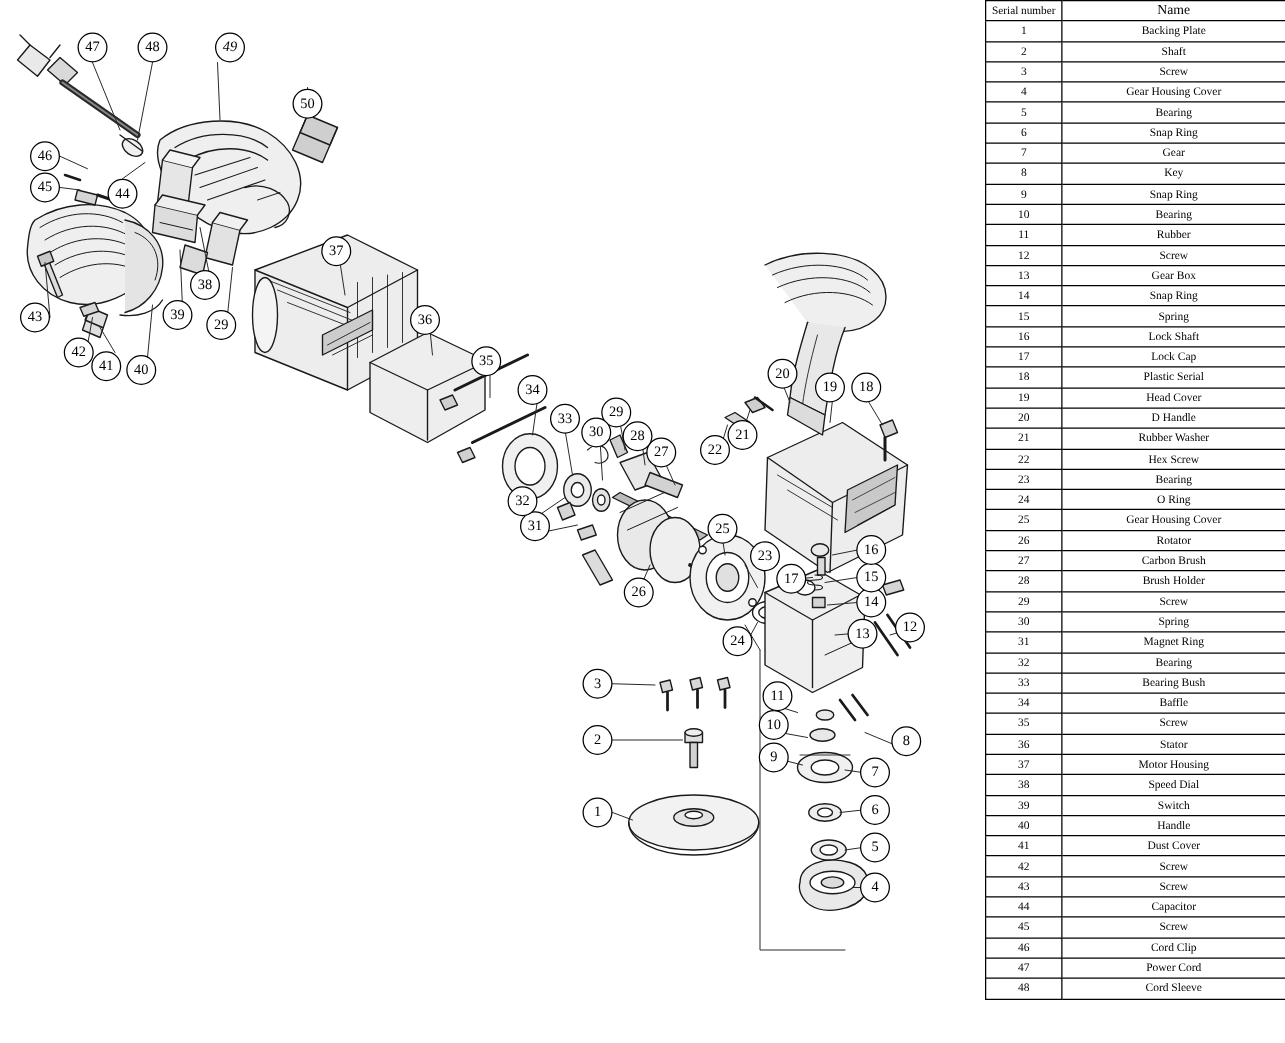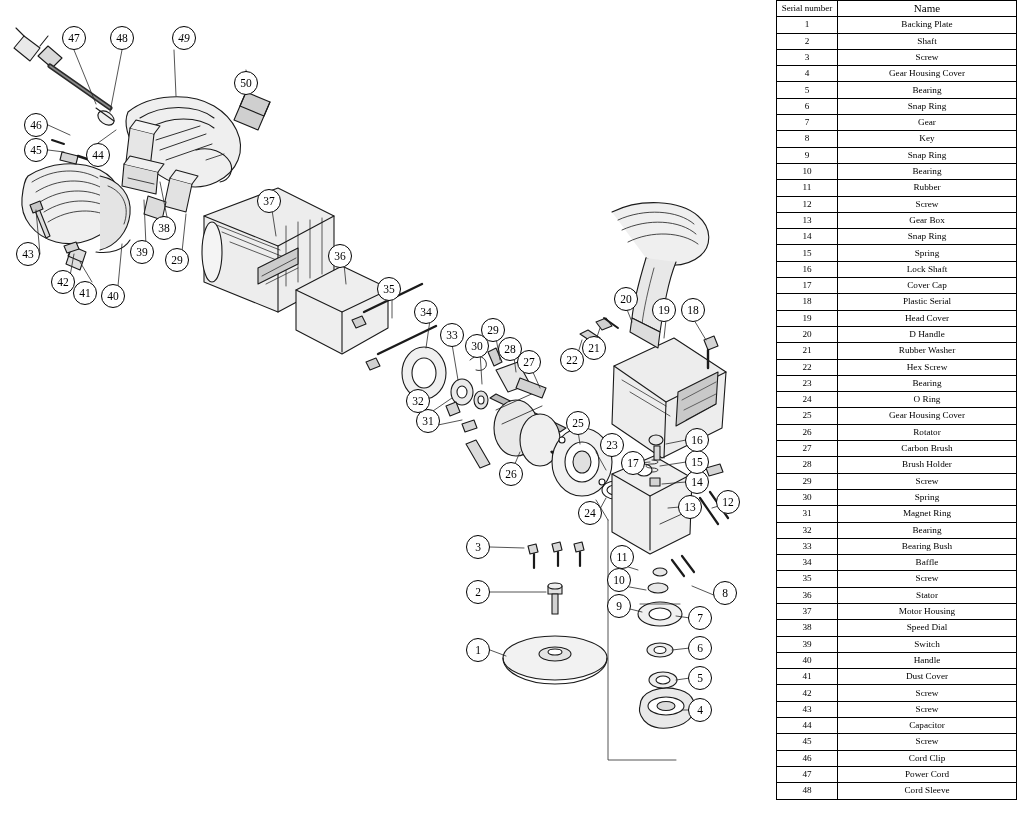--- a/index.html
+++ b/index.html
@@ -33,21 +33,21 @@
     text-align: center;
     font-size: 18px;
     font-family: "Liberation Serif", serif;
     padding-top: 8px;
     padding-bottom: 6px;
     letter-spacing: 0.2px;
   }
   table.parts {
     border-collapse: collapse;
     width: 238px;
-    margin-left: 6px;
+    margin-left: 18px;
     table-layout: fixed;
   }
   table.parts th, table.parts td {
     border: 1px solid #000;
     font-size: 9.2px;
     line-height: 1.0;
     height: 15.3px;
     text-align: center;
     font-family: "Liberation Serif", serif;
     padding: 0;
@@ -499,21 +499,21 @@
           <tr>
             <td class="c-serial">15</td>
             <td class="c-name">Spring</td>
           </tr>
           <tr>
             <td class="c-serial">16</td>
             <td class="c-name">Lock Shaft</td>
           </tr>
           <tr>
             <td class="c-serial">17</td>
-            <td class="c-name">Cover Cap</td>
+            <td class="c-name">Lock Cap</td>
           </tr>
           <tr>
             <td class="c-serial">18</td>
             <td class="c-name">Plastic Serial</td>
           </tr>
           <tr>
             <td class="c-serial">19</td>
             <td class="c-name">Head Cover</td>
           </tr>
           <tr>

